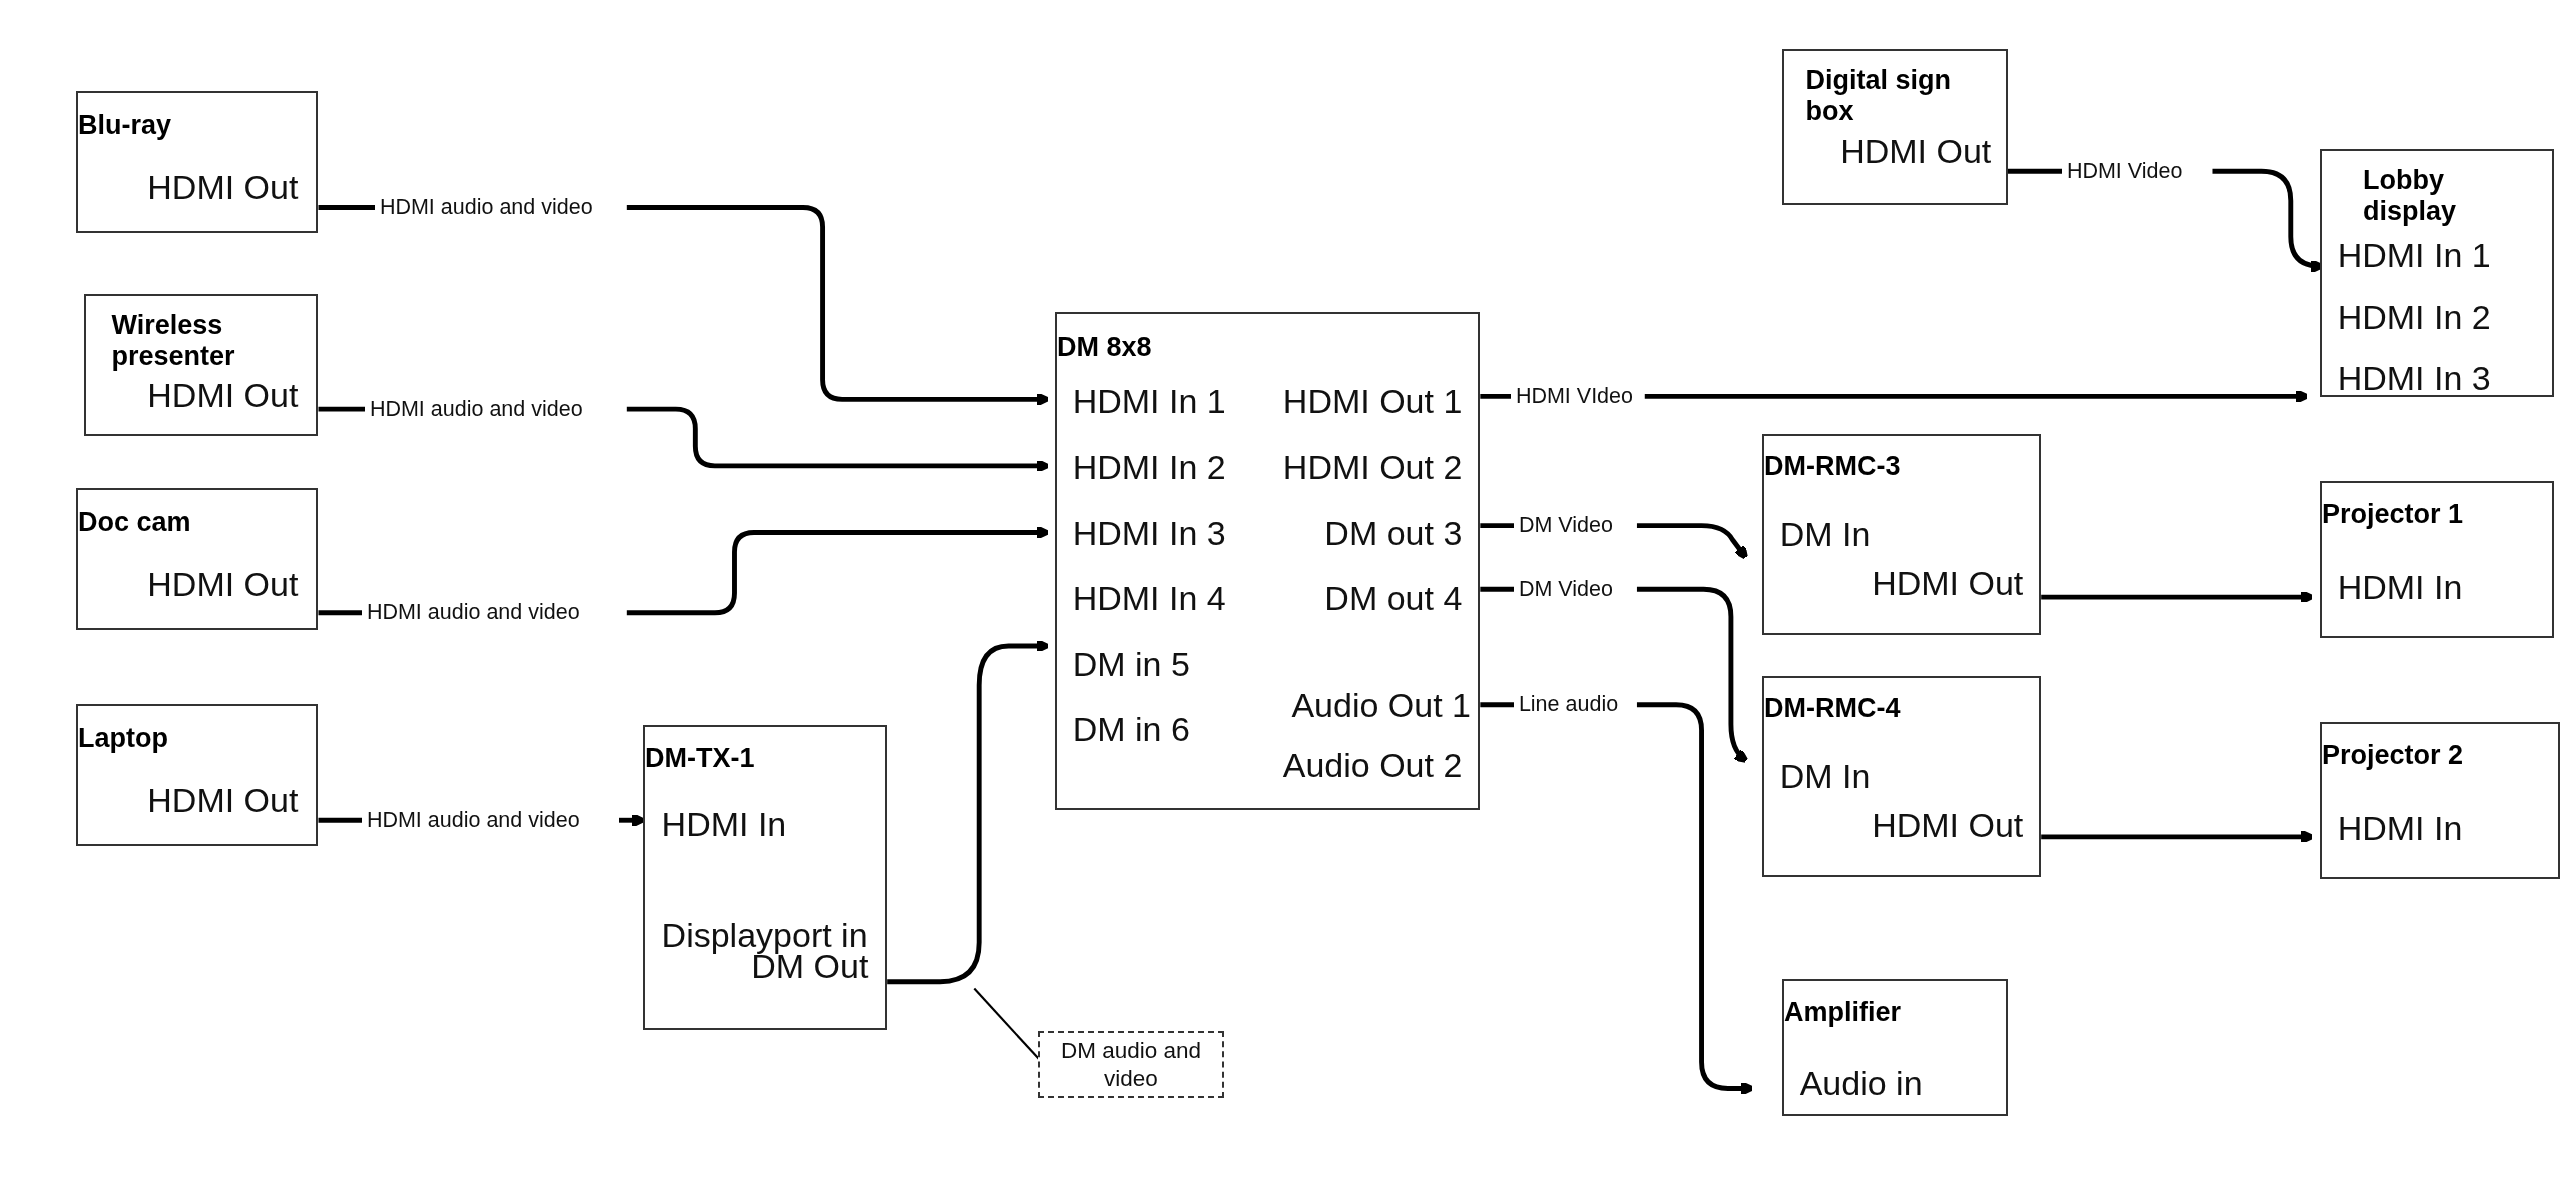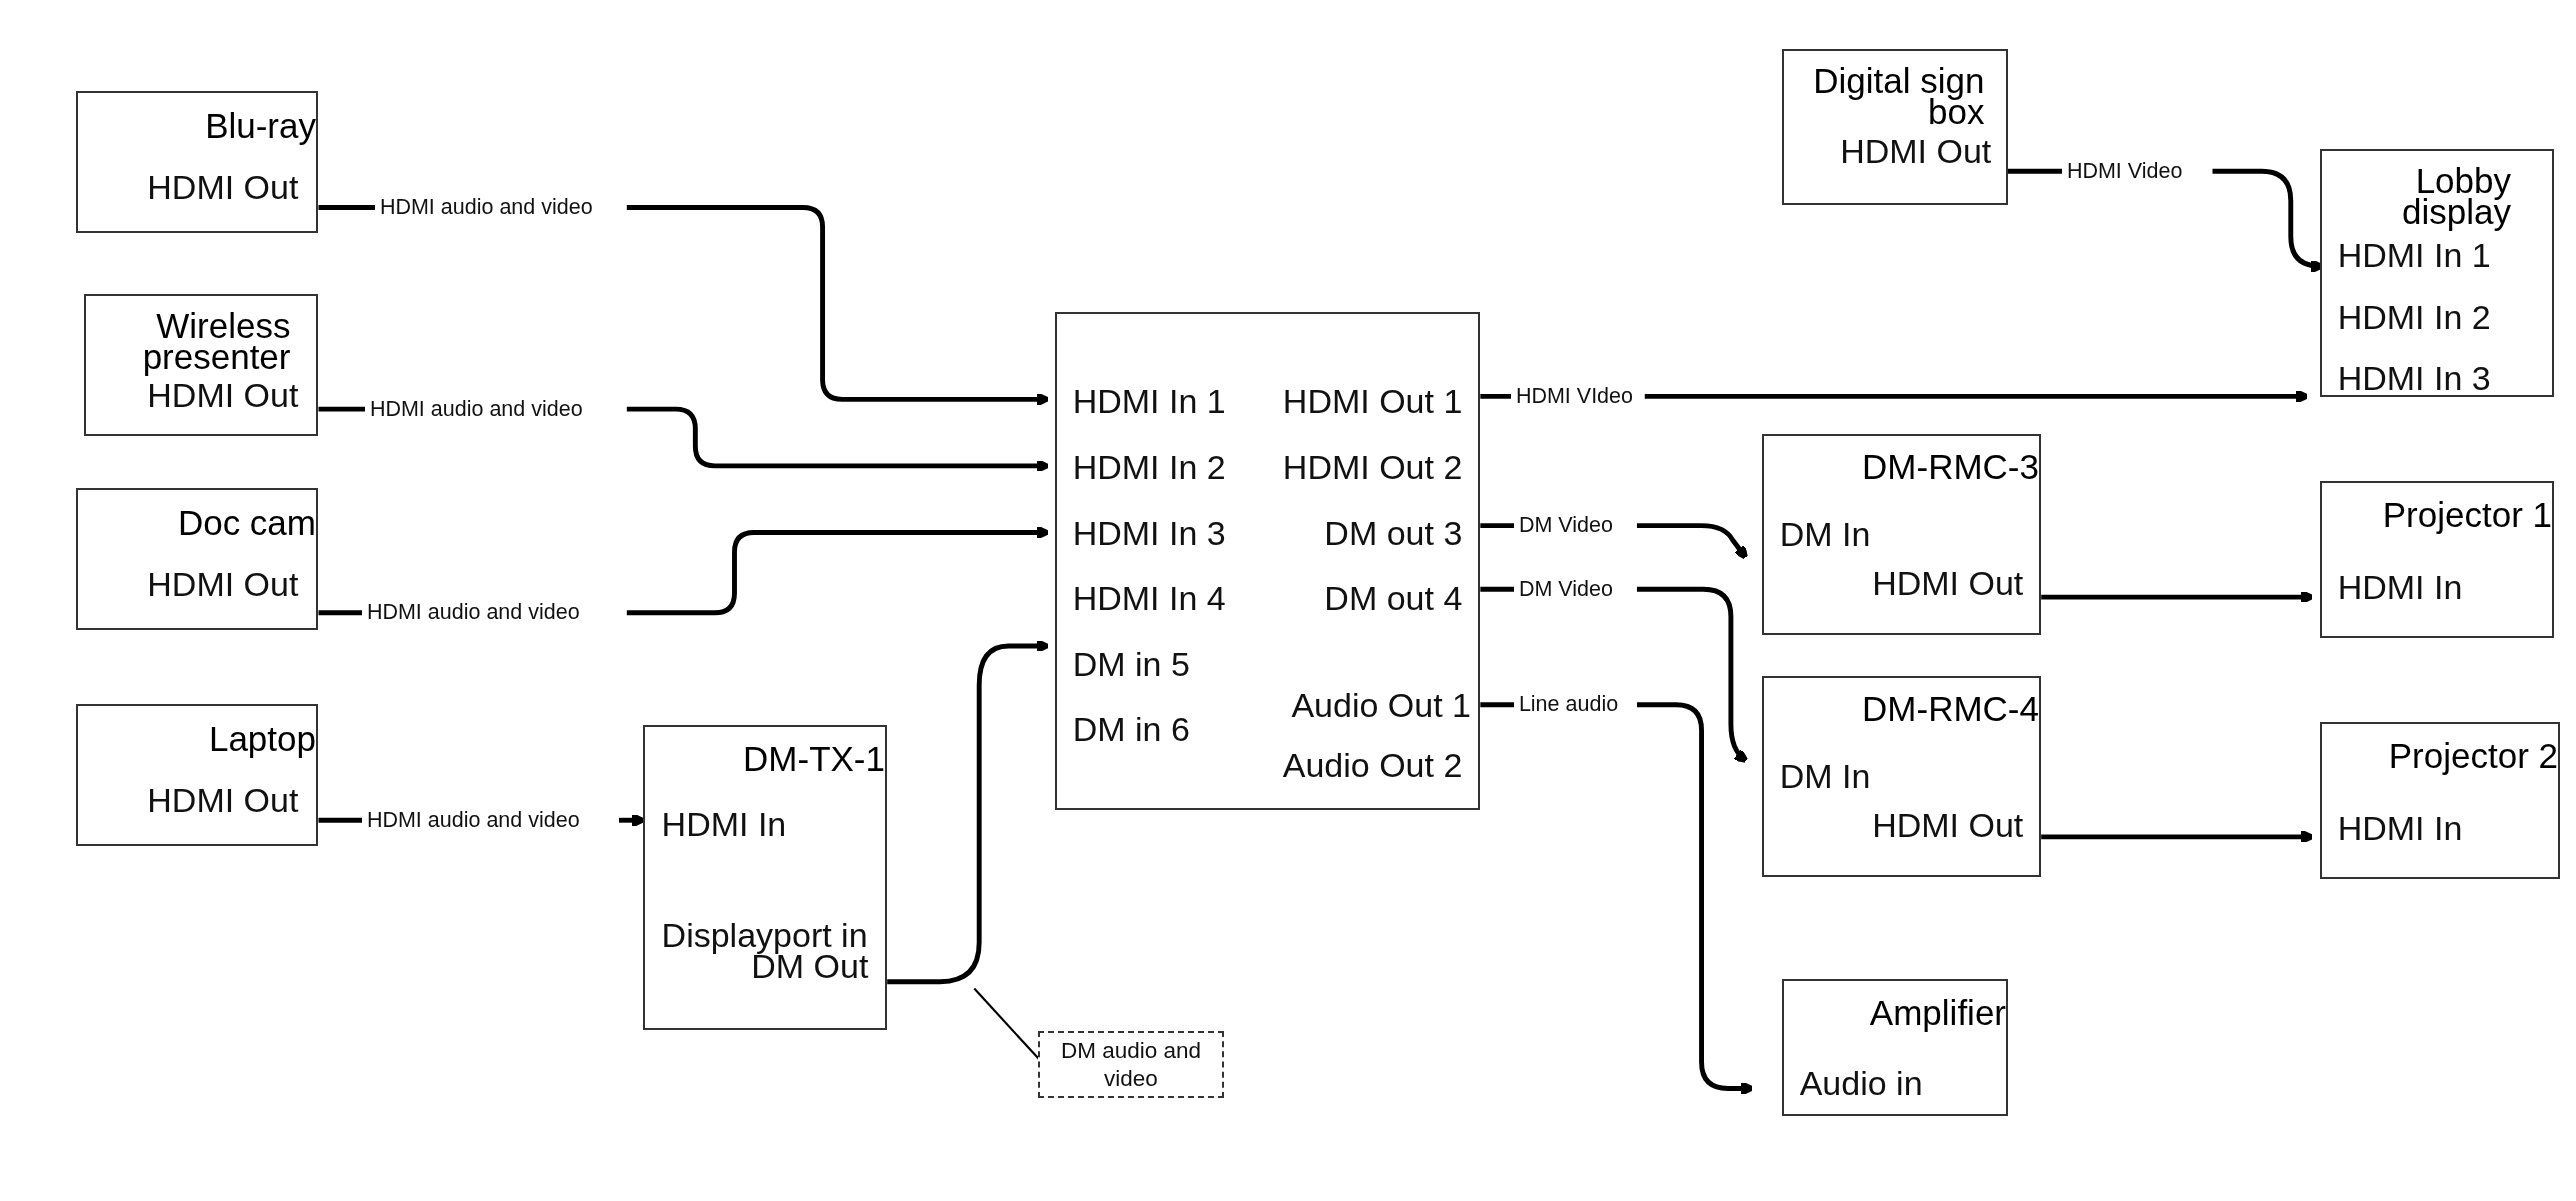--- a/index.html
+++ b/index.html
@@ -1,21 +1,21 @@
 <!DOCTYPE html>
 <html><head>
 <meta charset="utf-8">
 <style>
   html,body{margin:0;padding:0;background:#ffffff;}
   body{width:2576px;height:1201px;font-family:"Liberation Sans",sans-serif;}
   #canvas{position:relative;width:2576px;height:1201px;overflow:hidden;background:#fff;}
 
   .node{position:absolute;box-sizing:border-box;border:2.9px solid #333333;background:#ffffff;}
   .node .title{
-    font-weight:normal;font-size:35px;color:#000;text-align:right;
+    font-weight:bold;font-size:27px;color:#000;text-align:left;
     line-height:31px;letter-spacing:0px;
   }
   .node .port{font-size:34px;color:#111;line-height:29px;white-space:nowrap;}
   .port.left{text-align:left;}
   .port.right{text-align:right;}
 
   .callout{
     position:absolute;box-sizing:border-box;border:2px dashed #333;background:#fff;
     font-size:22.5px;color:#111;text-align:center;line-height:27.4px;
     display:flex;align-items:center;justify-content:center;padding:3.9px 5.9px;
@@ -109,20 +109,21 @@
   </div>
 
   <div class="node" style="left:643px; top:725px; width:244px; height:305px;">
     <div class="title" style="margin-top:15.7px;">DM-TX-1</div>
     <div class="port left" style="position:absolute; left:16.6px; top:83px;">HDMI In</div>
     <div class="port left" style="position:absolute; left:16.6px; top:146px;margin-top:48px;">Displayport in</div>
     <div class="port right" style="position:absolute; right:16.6px; bottom:47px;">DM Out</div>
   </div>
 
   <div class="node" style="left:1055px; top:312px; width:425px; height:498px;">
+    <div class="title" style="margin-top:17.6px;">DM 8x8</div>
 
     <div class="port left" style="position:absolute; left:15.7px; top:73px;">HDMI In 1</div>
     <div class="port left" style="position:absolute; left:15.7px; top:139px;">HDMI In 2</div>
     <div class="port left" style="position:absolute; left:15.7px; top:205px;">HDMI In 3</div>
     <div class="port left" style="position:absolute; left:15.7px; top:270px;">HDMI In 4</div>
     <div class="port left" style="position:absolute; left:15.7px; top:336px;">DM in 5</div>
     <div class="port left" style="position:absolute; left:15.7px; top:401px;">DM in 6</div>
 
     <div class="port right" style="position:absolute; right:15.7px; top:73px;">HDMI Out 1</div>
     <div class="port right" style="position:absolute; right:15.7px; top:139px;">HDMI Out 2</div>

